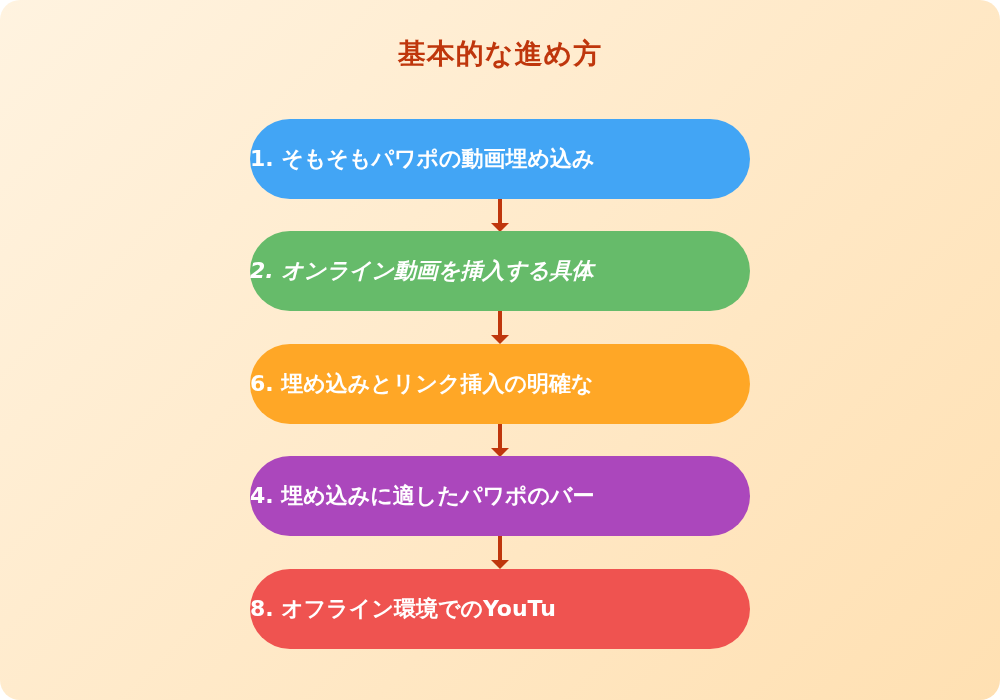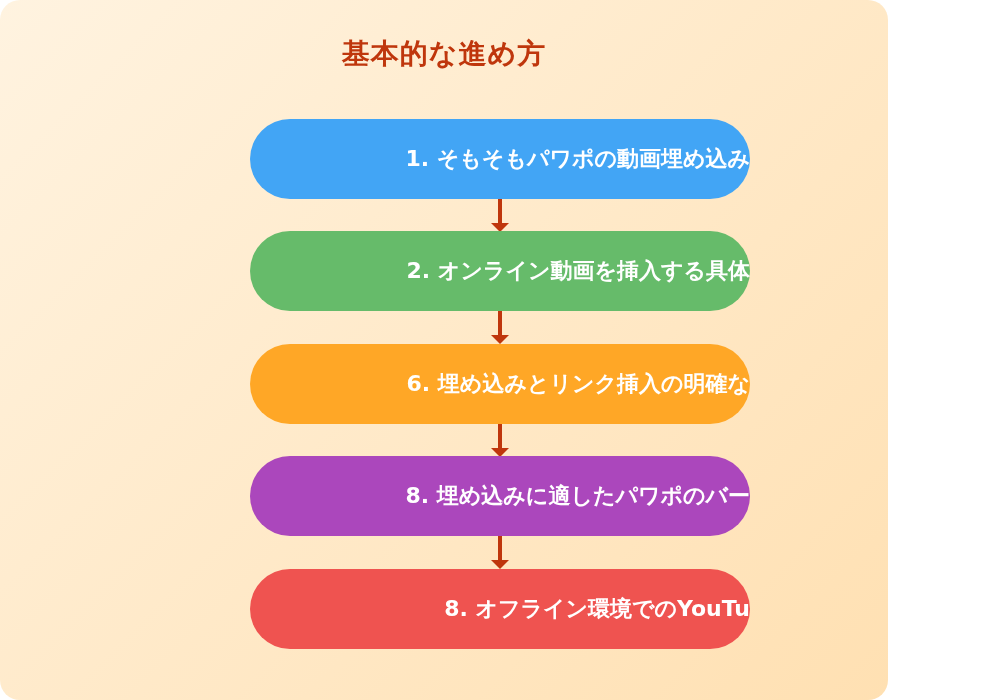--- a/index.html
+++ b/index.html
@@ -6,21 +6,21 @@
       margin: 0;
       padding: 0;
       width: 1000px;
       height: 700px;
       background: #ffffff;
       overflow: hidden;
     }
     .canvas {
       position: absolute;
       left: 0; top: 0;
-      width: 888px;
+      width: 1000px;
       height: 700px;
       border-radius: 20px;
       background: linear-gradient(135deg, #fff3e0 0%, #ffe0b2 100%);
       overflow: hidden;
       font-family: "DejaVu Sans", "Liberation Sans", sans-serif;
     }
     .title {
       position: absolute;
       left: 0; right: 0;
       top: 34px;
@@ -32,21 +32,21 @@
       line-height: 40px;
     }
     .step {
       position: absolute;
       left: 250px;
       width: 500px;
       height: 80px;
       border-radius: 40px;
       display: flex;
       align-items: center;
-      justify-content: flex-end;
+      justify-content: flex-start;
       color: #ffffff;
       font-size: 22px;
       font-weight: bold;
       box-sizing: border-box;
       cursor: pointer;
     }
     .step span { white-space: nowrap; }
     .connector {
       position: absolute;
       left: 497px;
@@ -78,38 +78,38 @@
   <div class="title" style="color: rgb(191, 54, 12);">基本的な進め方</div>
 
   <div class="step" style="top: 119px; background: rgb(66, 165, 245);">
     <span>1. そもそもパワポの動画埋め込み</span>
   </div>
   <div class="connector" style="top:199px;">
     <div class="line" style="background: rgb(191, 54, 12);"></div>
     <div class="head" style="border-top-color: rgb(191, 54, 12);"></div>
   </div>
 
-  <div class="step" style="top: 231px; background: rgb(102, 187, 106);">
+  <div class="step" style="top: 231px; background: rgb(102, 187, 106); font-style: italic;">
     <span>2. オンライン動画を挿入する具体</span>
   </div>
   <div class="connector" style="top:311px;">
     <div class="line" style="background: rgb(191, 54, 12);"></div>
     <div class="head" style="border-top-color: rgb(191, 54, 12);"></div>
   </div>
 
   <div class="step" style="top: 344px; background: rgb(255, 167, 38);">
     <span>6. 埋め込みとリンク挿入の明確な</span>
   </div>
   <div class="connector" style="top:424px;">
     <div class="line" style="background: rgb(191, 54, 12);"></div>
     <div class="head" style="border-top-color: rgb(191, 54, 12);"></div>
   </div>
 
   <div class="step" style="top: 456px; background: rgb(171, 71, 188);">
-    <span>8. 埋め込みに適したパワポのバー</span>
+    <span>4. 埋め込みに適したパワポのバー</span>
   </div>
   <div class="connector" style="top:536px;">
     <div class="line" style="background: rgb(191, 54, 12);"></div>
     <div class="head" style="border-top-color: rgb(191, 54, 12);"></div>
   </div>
 
   <div class="step" style="top: 569px; background: rgb(239, 83, 80);">
     <span>8. オフライン環境でのYouTu</span>
   </div>
 </div>

